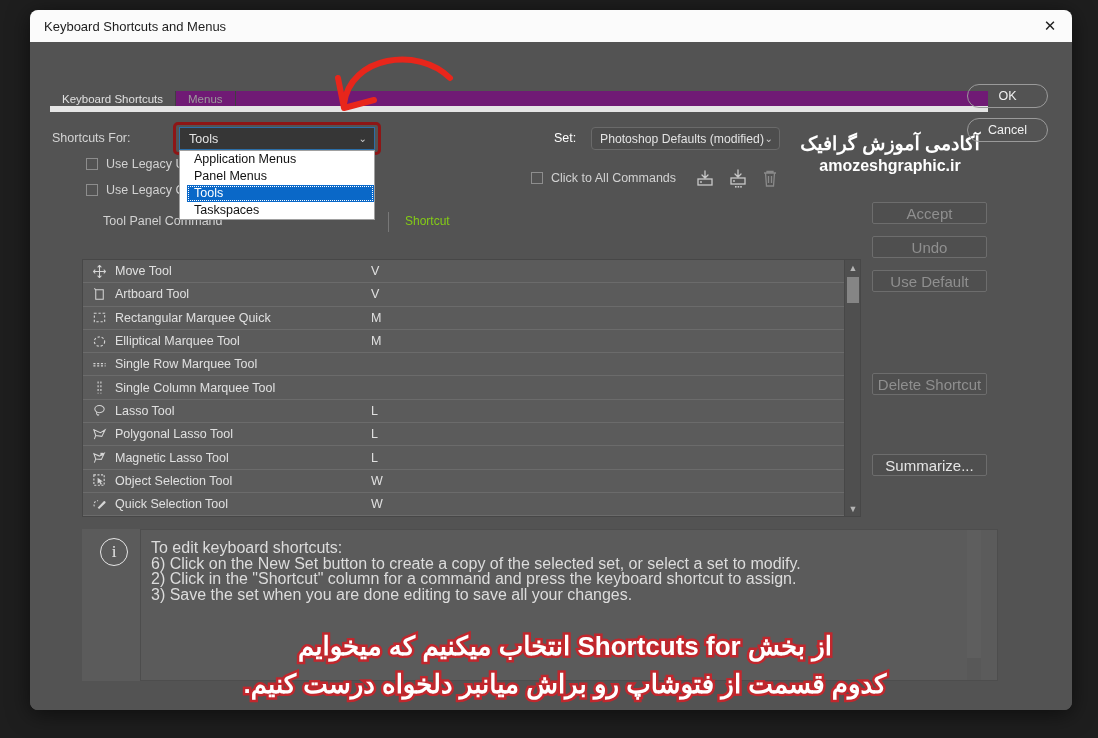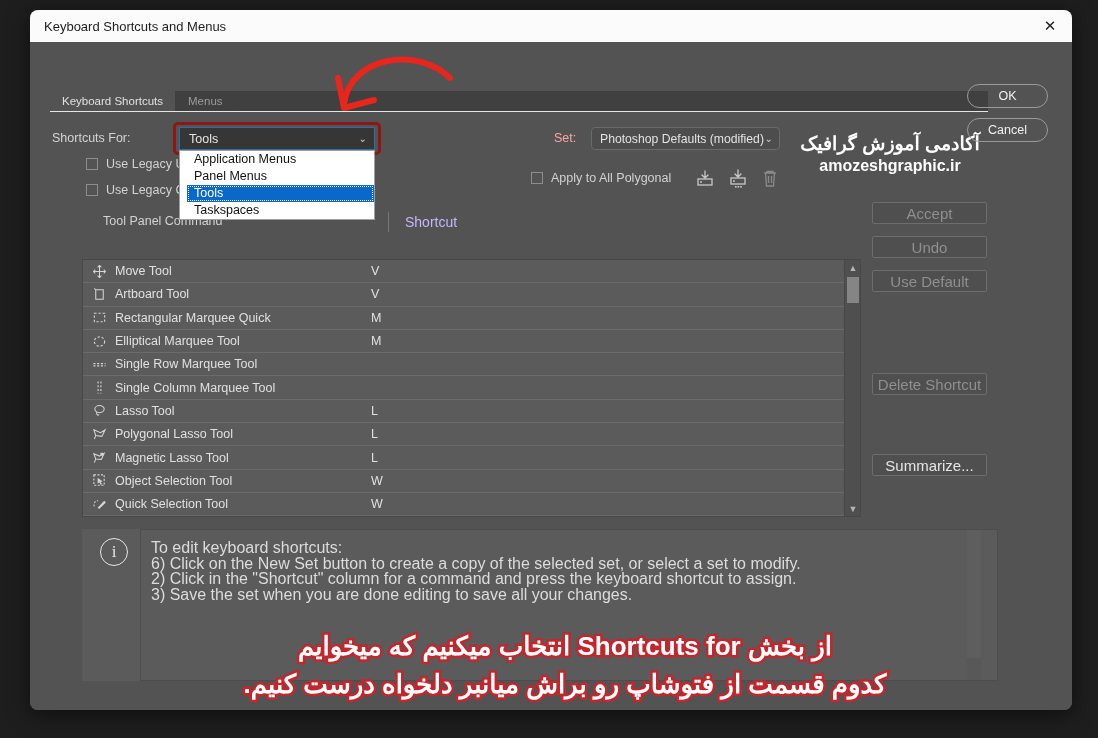--- a/index.html
+++ b/index.html
@@ -34,23 +34,23 @@
     font-size: 15px; color: #202020; cursor: pointer;
   }
 
   
   #dlg-body { position: relative; width: 100%; height: 668px; background: #535353; }
 
   
   #tabs {
     position: absolute; left: 20px; top: 49px;
     width: 938px; height: 21px;
-    background: #404040;
+    background: #701a75;
     display: flex; align-items: stretch;
-    border-bottom: 1px solid #e5e5e5;
+    border-bottom: 6px solid #e5e5e5;
   }
   .tab {
     padding: 0 12px; display: flex; align-items: center;
     font-size: 11.5px; color: #9b9b9b; cursor: pointer;
     border-right: 1px solid #3f3f3f;
   }
   .tab.active { background: #535353; color: #e0e0e0; }
   .tab-filler { flex: 1; }
 
   
@@ -98,21 +98,21 @@
     white-space: nowrap;
   }
   #legacy1 { top: 115px; }
   #legacy2 { top: 141px; }
   .cbox {
     width: 12px; height: 12px; border: 1px solid #8d8d8d;
     background: #535353; flex: none; cursor: pointer;
   }
 
   
-  #set-label { position: absolute; left: 524px; top: 89px; font-size: 12.5px; color: #fca5a5; }
+  #set-label { position: absolute; left: 524px; top: 89px; font-size: 12.5px; color: #ffffff; }
   #set-select {
     position: absolute; left: 561px; top: 85px; width: 189px; height: 23px;
     background: #4d4d4d; border: 1px solid #6a6a6a; border-radius: 4px;
     display: flex; align-items: center; justify-content: space-between;
     padding: 0 6px 0 8px; cursor: pointer;
   }
   #set-value { font-size: 12.2px; color: #e2e2e2; }
   #apply-all {
     position: absolute; left: 501px; top: 129px;
     display: flex; align-items: center; gap: 8px;
@@ -134,21 +134,21 @@
   }
   #wm-fa { font-size: 19px; font-weight: bold; line-height: 24px; }
   #wm-en { font-size: 16px; font-weight: bold; line-height: 20px; direction: ltr; }
 
   
   #col-headers {
     position: absolute; left: 20px; top: 170px; width: 800px; height: 24px;
   }
   #hdr-command { position: absolute; left: 53px; top: 2px; font-size: 12.5px; color: #d2d2d2; }
   #hdr-divider { position: absolute; left: 338px; top: 0; width: 1px; height: 20px; background: #787878; }
-  #hdr-shortcut { position: absolute; left: 355px; top: 2px; font-size: 14px; color: #c4b5fd; }
+  #hdr-shortcut { position: absolute; left: 355px; top: 2px; font-size: 12px; color: #84cc16; }
 
   
   #list-panel {
     position: absolute; left: 52px; top: 217px;
     width: 779px; height: 258px;
     background: #5b5b5b;
     border: 1px solid #474747;
     overflow: hidden;
   }
   #list-rows { position: absolute; left: 0; top: 0; width: 762px; }
@@ -303,21 +303,21 @@
     </div>
 
     <div id="set-label">Set:</div>
     <div id="set-select">
       <span id="set-value">Photoshop Defaults (modified)</span>
       <span class="chev">⌄</span>
     </div>
 
     <div id="apply-all">
       <span class="cbox"></span>
-      <span>Apply to All Polygonal</span>
+      <span>Click to All Commands</span>
     </div>
 
     <div class="icon-btn" id="save-set-icon">
       <svg width="22" height="20" viewBox="0 0 22 20" fill="none" stroke="#c8c8c8" stroke-width="1.3">
         <path d="M11 2 V8 M8 6 l3 3 3-3" stroke-linecap="round"></path>
         <rect x="4" y="10" width="14" height="6"></rect>
         <circle cx="7" cy="13" r="0.9" fill="#c8c8c8" stroke="none"></circle>
       </svg>
     </div>
     <div class="icon-btn" id="save-new-icon">

